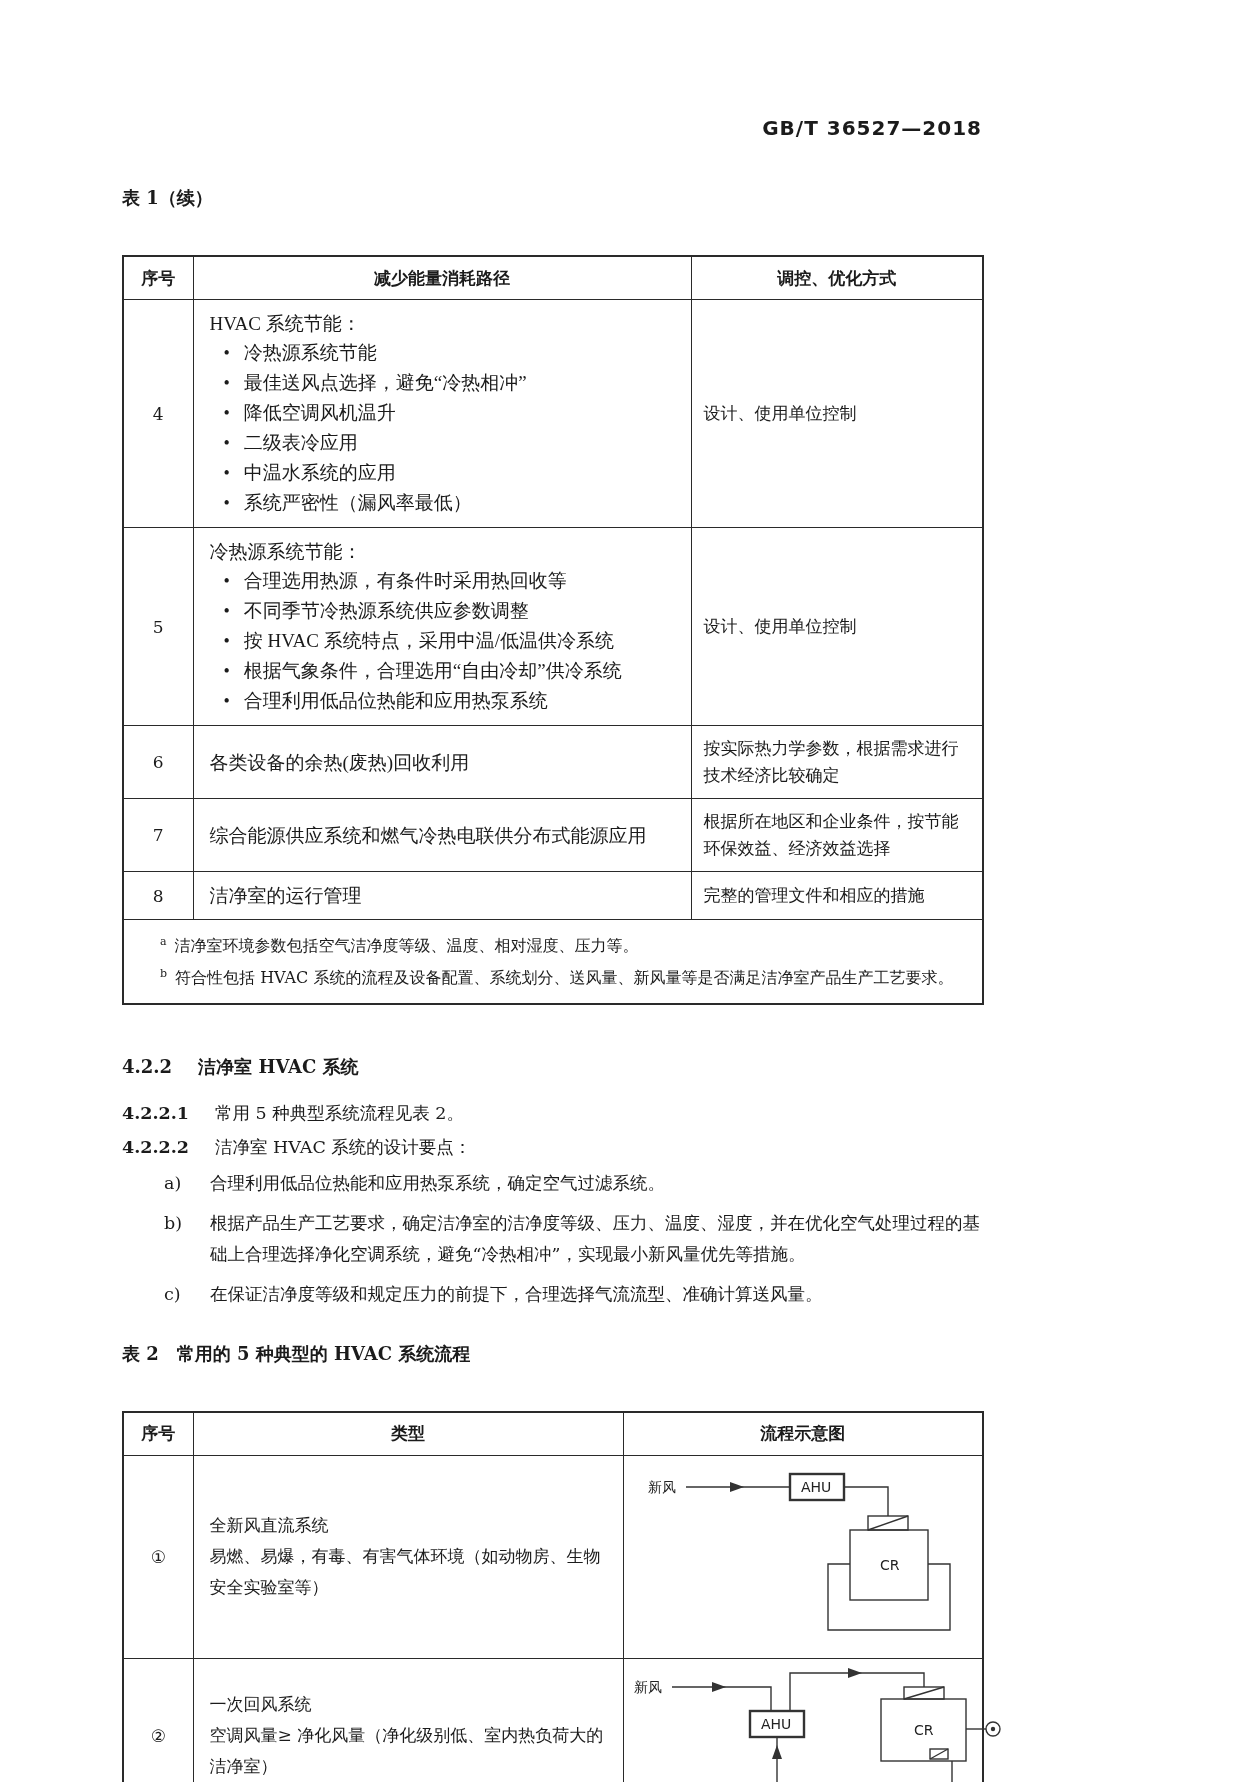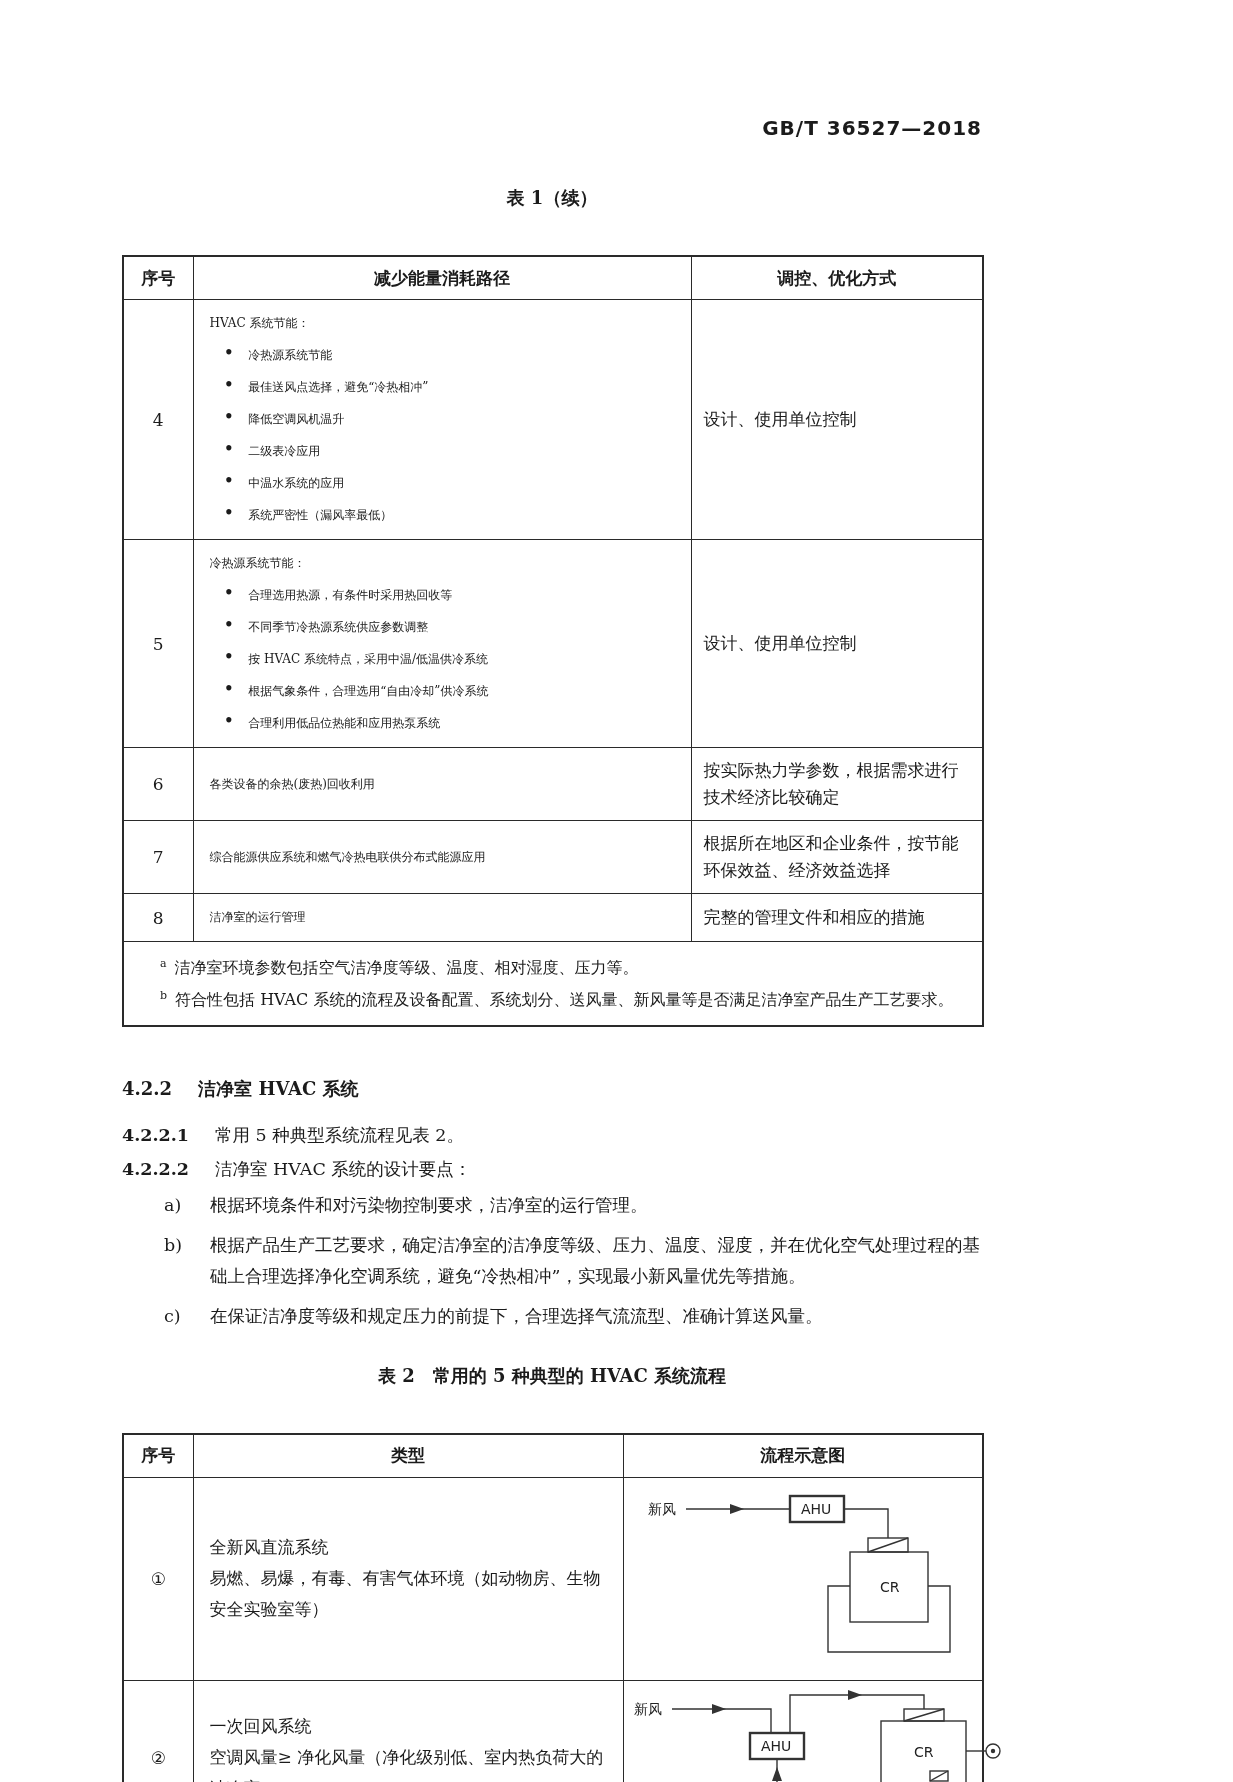--- a/index.html
+++ b/index.html
@@ -3,34 +3,34 @@
 <meta charset="utf-8">
 <style>
   html,body{margin:0;padding:0;background:#ffffff;}
   body{font-family:"DejaVu Serif","DejaVu Sans",serif;color:#1b1b1b;}
   .page{width:1142px;height:1782px;box-sizing:border-box;padding:116px 0 0 122px;position:relative;background:#fff;}
   .content{width:860px;}
 
   .doc-number{text-align:right;font-weight:bold;font-size:20px;letter-spacing:1px;
     font-family:"DejaVu Sans","Liberation Sans",sans-serif;}
 
-  .tbl-title{ text-align:center;font-weight:bold;font-size:18px;margin-top:46px;}
+  .tbl-title{ font-weight:bold;font-size:18px;margin-top:46px;}
 
   table{border-collapse:collapse;width:860px;table-layout:fixed;margin-top:26px;}
   table, .gbt td, .gbt th{border:1.6px solid #2a2a2a;}
   .gbt{border-width:2.6px;margin-top:45px;}
   .gbt th{font-weight:bold;font-size:17px;height:38px;text-align:center;padding:2px 4px;}
   .col-no{width:70px;}
   .t1 .col-path{width:498px;}
   .t1 .col-ctrl{width:292px;}
   .t2 .col-type{width:430px;}
   .t2 .col-diag{width:360px;}
 
   .c-no{text-align:center;vertical-align:middle;font-size:17px;}
-  .c-path{padding:9px 10px 9px 16px;vertical-align:middle;font-size:12px;line-height:29px;}
+  .c-path{padding:9px 10px 9px 16px;vertical-align:middle;font-size:19px;line-height:29px;font-family:Liberation Serif, serif;}
   .c-ctrl{padding:9px 12px;vertical-align:middle;font-size:17px;line-height:27px;}
   .bullet{padding-left:14px;}
   .bullet::before{content:"•";margin-right:14px;font-size:18px;}
 
   .t1-foot{padding:8px 10px 10px 36px;font-size:16px;line-height:28px;}
   .t1-foot .fn sup{font-size:11px;margin-right:8px;}
 
   .sec-h{font-weight:bold;font-size:18px;margin-top:50px;}
   .sec-h .num, .sec-p .num{margin-right:26px;}
   .sec-p{font-size:17.5px;margin-top:22px;}
@@ -128,21 +128,21 @@
 
     <div class="sec-p">
       <span class="num" style="font-weight:bold;margin-top:32px;">4.2.2.1</span><span>常用 5 种典型系统流程见表 2。</span>
     </div>
     <div class="sec-p tight">
       <span class="num" style="font-weight:bold;">4.2.2.2</span><span>洁净室 HVAC 系统的设计要点：</span>
     </div>
 
     <div class="abc-item">
       <span class="marker">a)</span>
-      <span class="txt">根据环境条件和对污染物控制要求，洁净室的运行管理。</span>
+      <span class="txt">合理利用低品位热能和应用热泵系统，确定空气过滤系统。</span>
     </div>
     <div class="abc-item">
       <span class="marker">b)</span>
       <span class="txt">根据产品生产工艺要求，确定洁净室的洁净度等级、压力、温度、湿度，并在优化空气处理过程的基础上合理选择净化空调系统，避免“冷热相冲”，实现最小新风量优先等措施。</span>
     </div>
     <div class="abc-item">
       <span class="marker">c)</span>
       <span class="txt">在保证洁净度等级和规定压力的前提下，合理选择气流流型、准确计算送风量。</span>
     </div>
 

